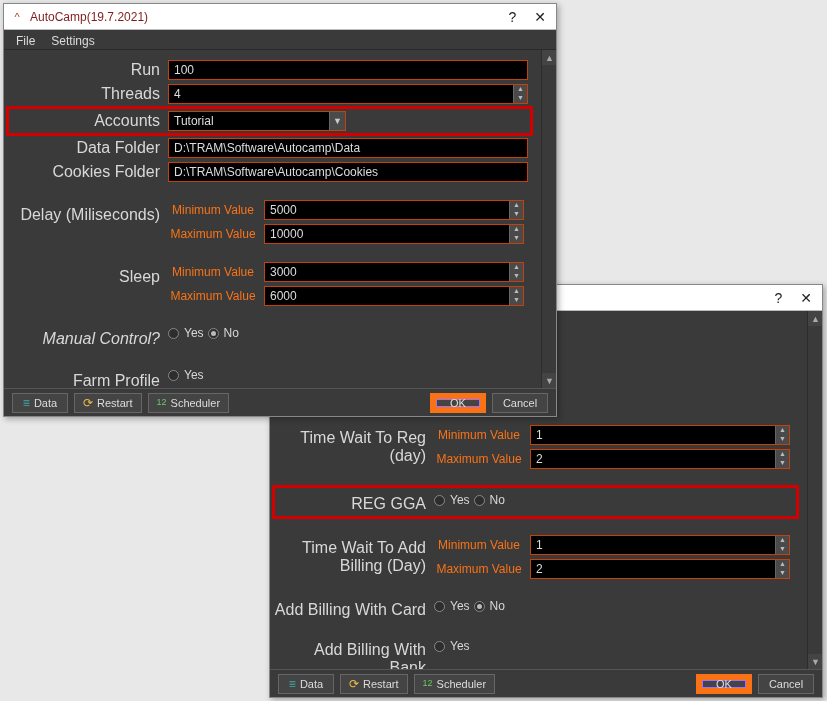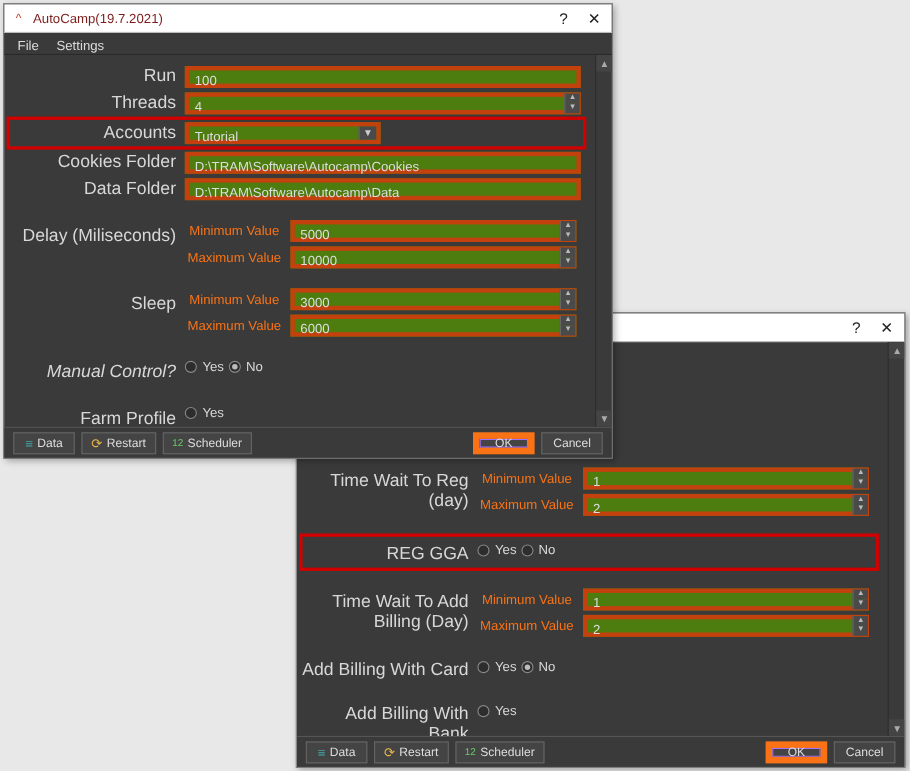--- a/index.html
+++ b/index.html
@@ -87,22 +87,22 @@
     width: 160px;
     text-align: right;
     padding-right: 8px;
     color: #d8d8d8;
     font-size: 16px;
   }
   .subgroup { display: flex; flex-direction: column; gap: 4px; flex: 1; }
   .subrow { display: flex; align-items: center; gap: 6px; }
   .sublabel { width: 90px; text-align: center; color: #f97316; font-size: 12px; }
   .input, .combo, .spin {
-    background: #4d7c0f;
-    border: 4px solid #c2410c;
+    background: #000000;
+    border: 1px solid #c2410c;
     color: #ddd;
     height: 20px;
     line-height: 18px;
     padding: 0 5px;
     font-size: 12px;
   }
   .wide { width: 360px; }
   .narrow { width: 260px; }
   .combo { width: 178px; position: relative; padding-right: 31px; }
   .combo .cbtn {
@@ -335,27 +335,27 @@
 
       <div class="form-row highlight" style="padding:3px 0;">
         <div class="label">Accounts</div>
         <div class="combo">
           <span>Tutorial</span>
           <span class="cbtn">▼</span>
         </div>
       </div>
 
       <div class="form-row">
+        <div class="label">Data Folder</div>
+        <div class="input wide">D:\TRAM\Software\Autocamp\Data</div>
+      </div>
+
+      <div class="form-row">
         <div class="label">Cookies Folder</div>
         <div class="input wide">D:\TRAM\Software\Autocamp\Cookies</div>
-      </div>
-
-      <div class="form-row">
-        <div class="label">Data Folder</div>
-        <div class="input wide">D:\TRAM\Software\Autocamp\Data</div>
       </div>
 
       <div class="sep"></div>
 
       <div class="form-row multi">
         <div class="label" style="padding-top:6px;">Delay (Miliseconds)</div>
         <div class="subgroup">
           <div class="subrow">
             <div class="sublabel">Minimum Value</div>
             <div class="spinwrap">

